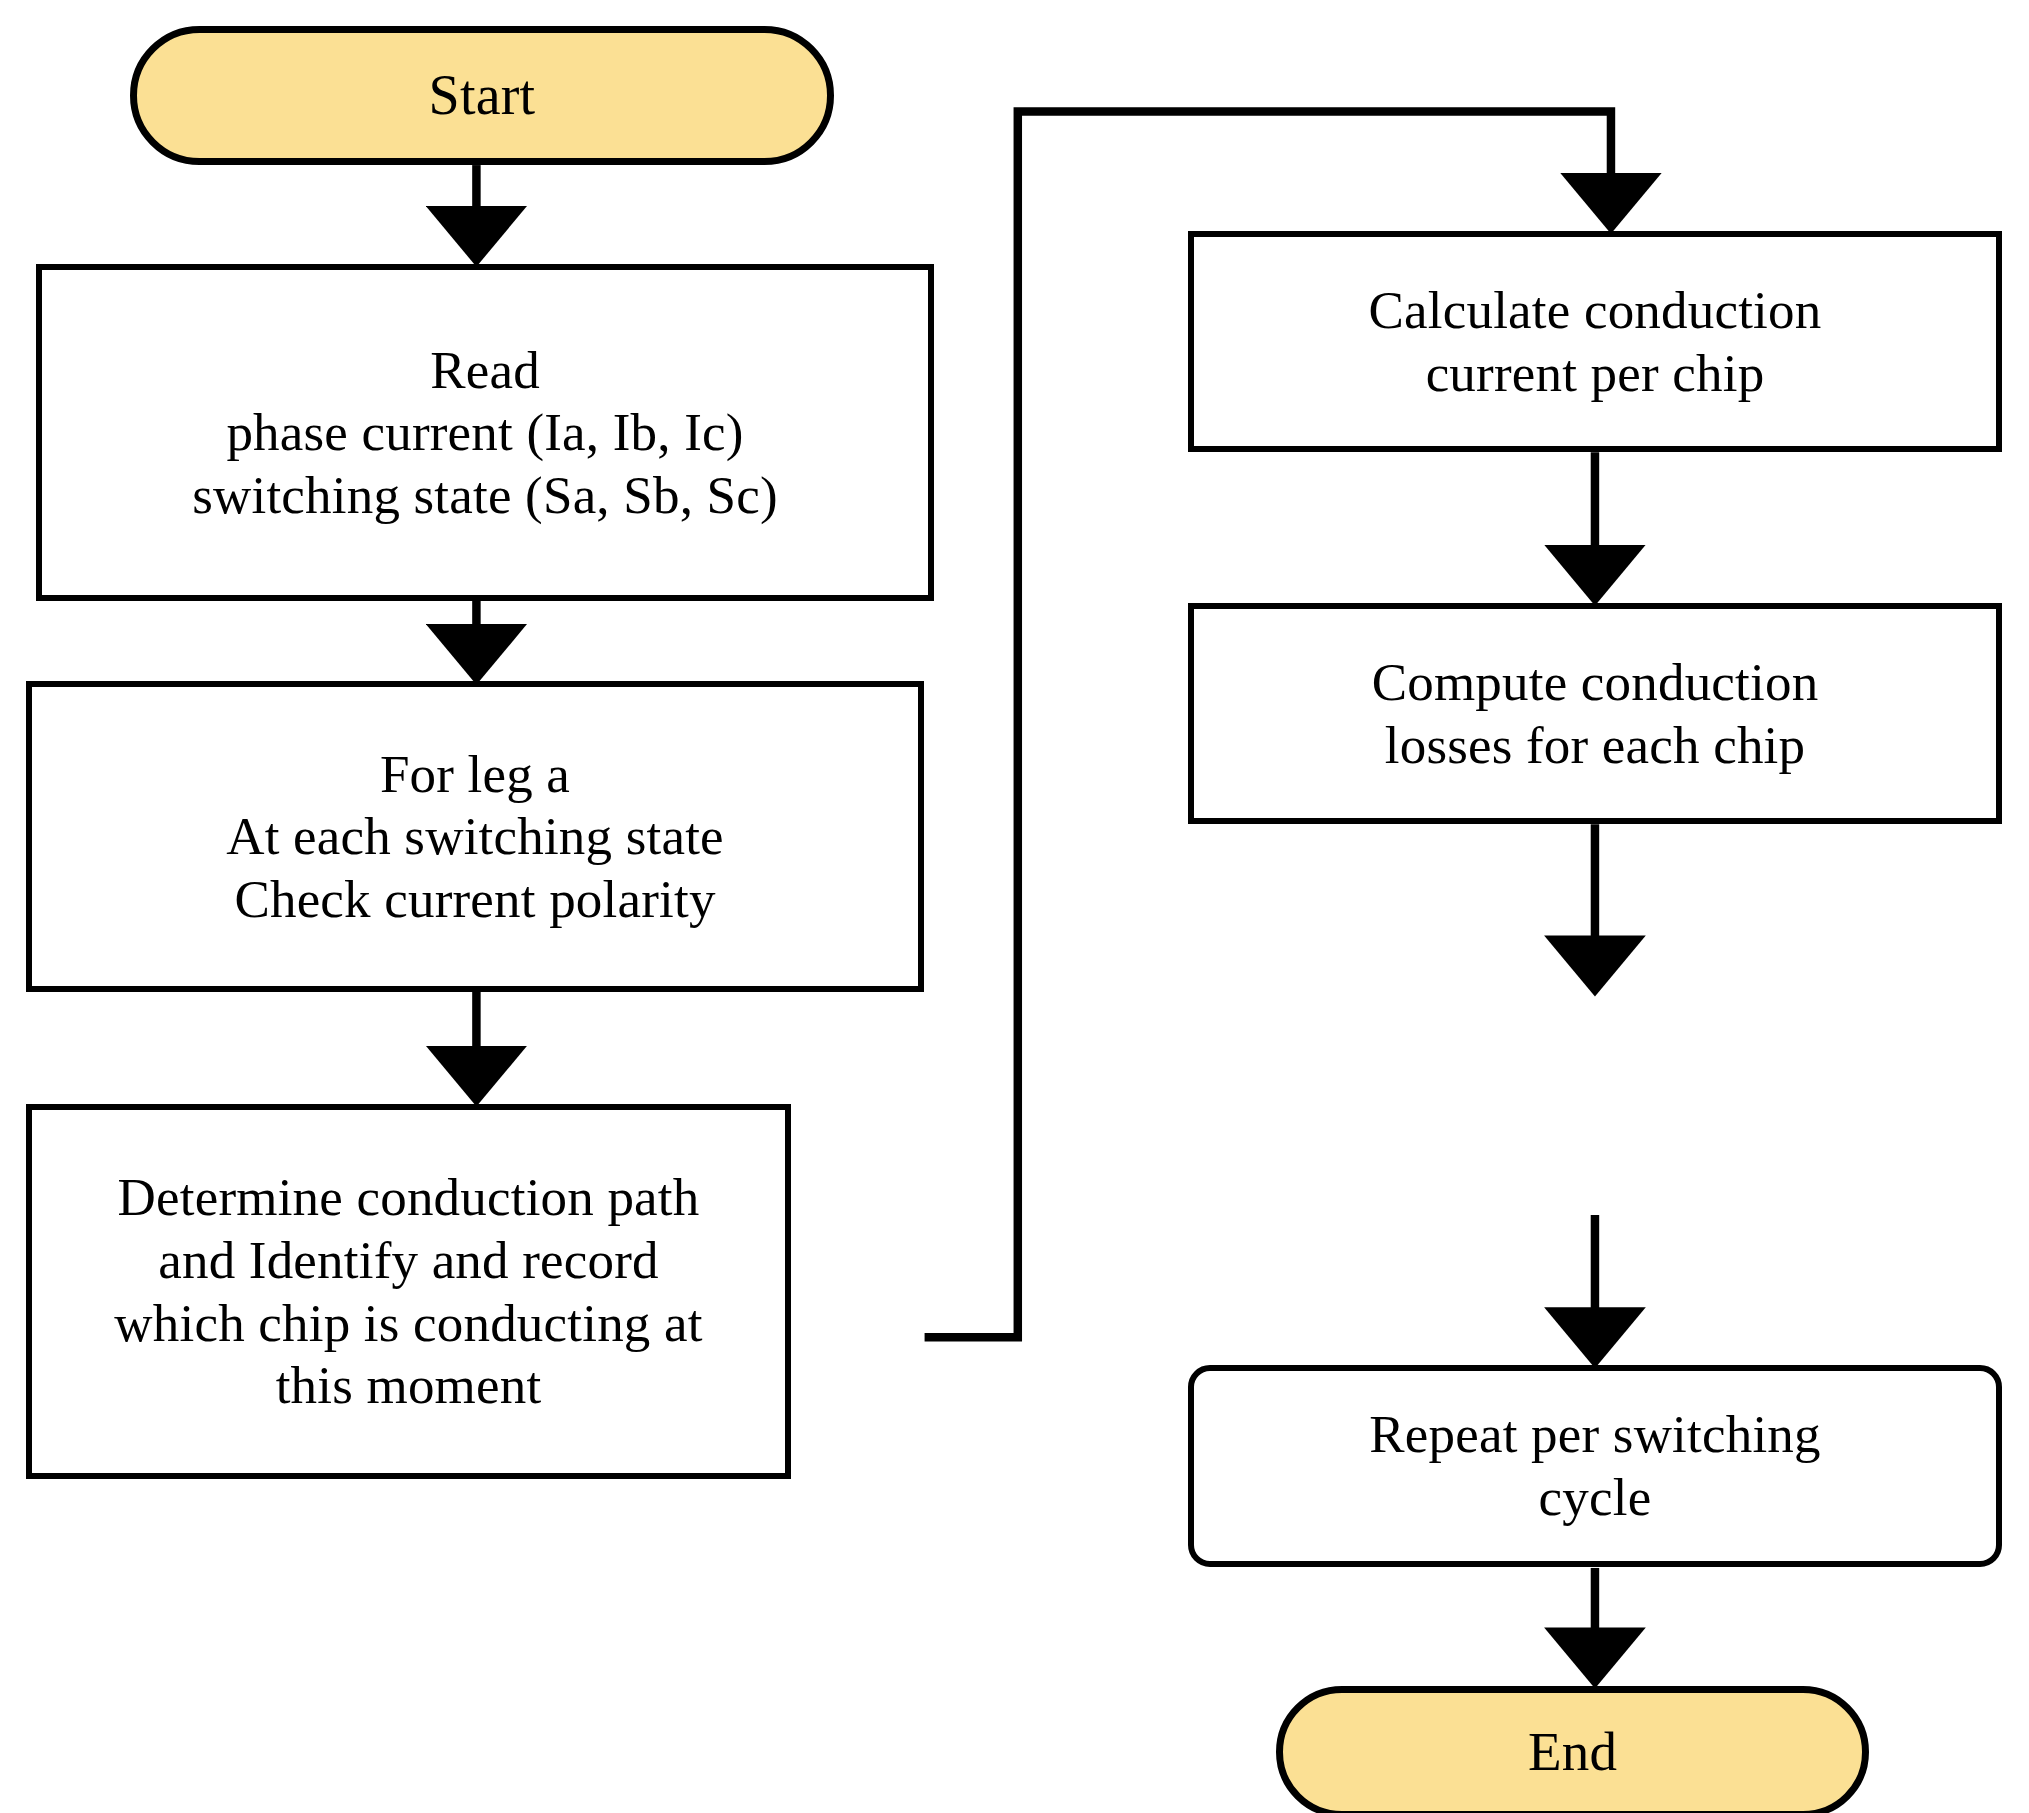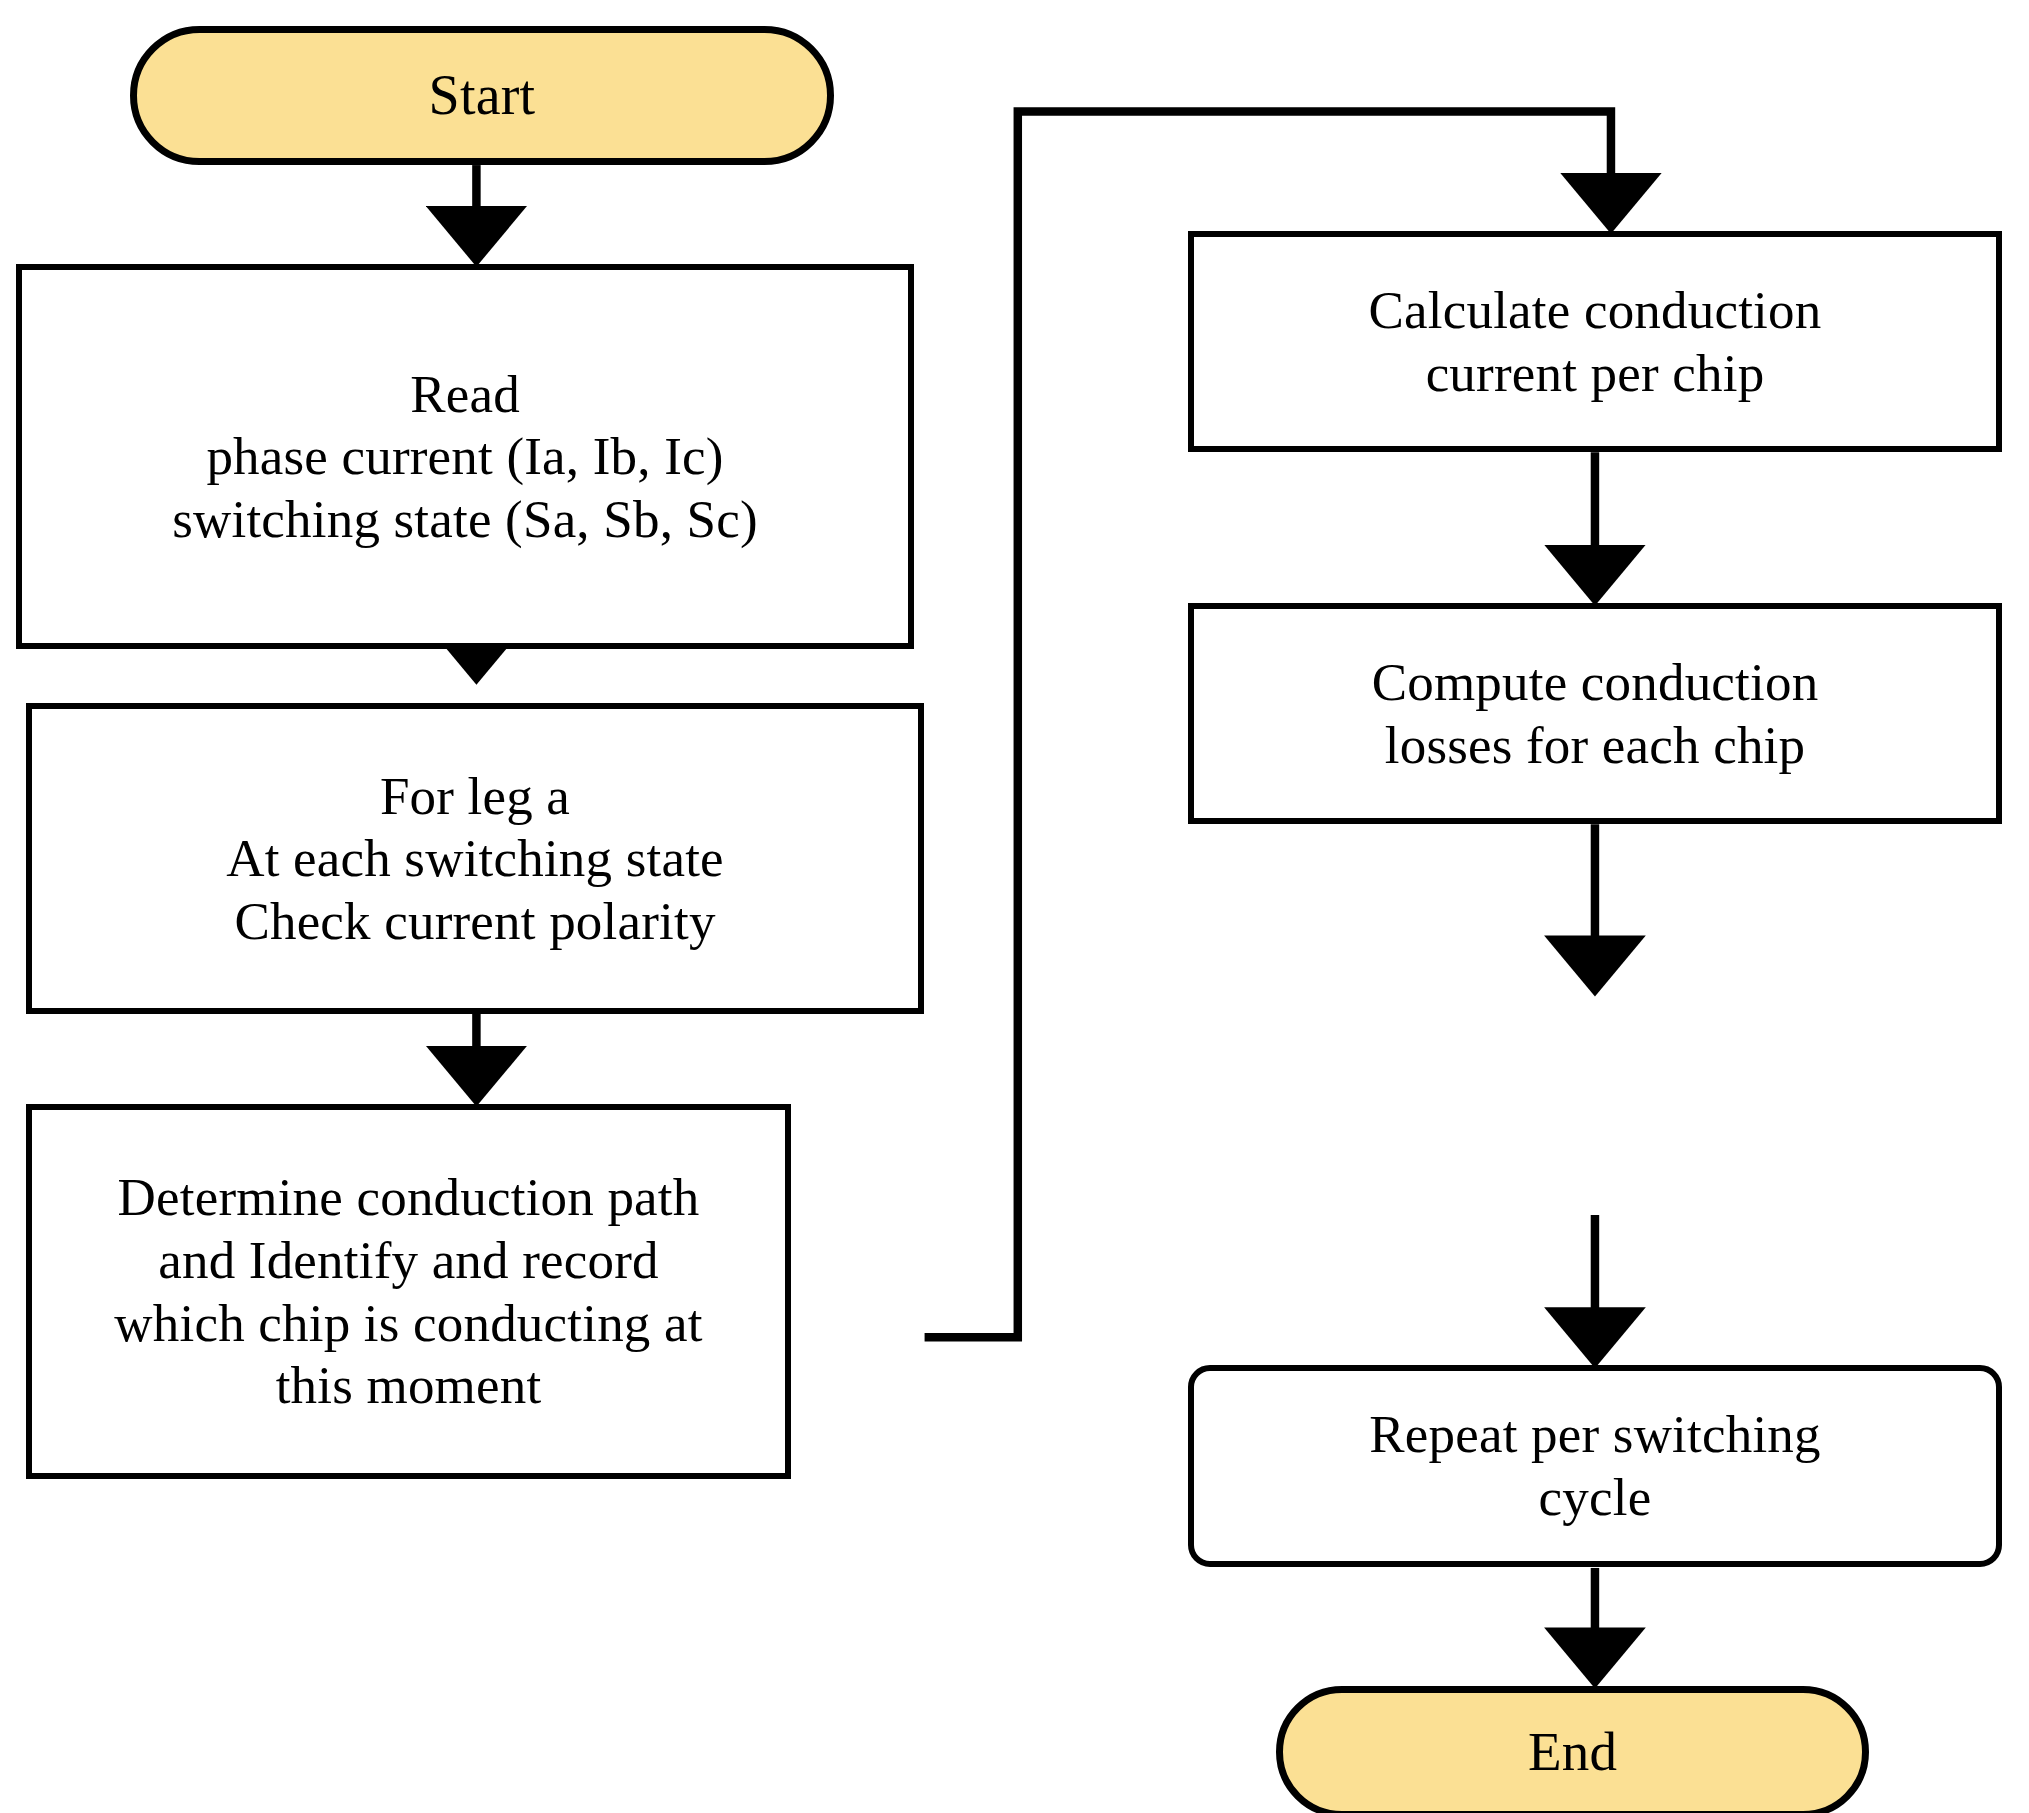--- a/index.html
+++ b/index.html
@@ -70,27 +70,27 @@
     <path d="M 1694,1290 L 1694,1408" stroke="#000000" stroke-width="9" fill="none" marker-end="url(#ah)"></path>
 
     <path d="M 1694,1665 L 1694,1748" stroke="#000000" stroke-width="9" fill="none" marker-end="url(#ah)"></path>
   </svg>
 
   <div class="node terminator" style="left:130px; top:26px; width:704px; height:139px;
               background:#fbe094; font-size:56px;">
     <span class="txt">Start</span>
   </div>
 
-  <div class="node" style="left:16px; top:264px; width:898px; height:385px; font-size:53px;">
+  <div class="node" style="left:36px; top:264px; width:898px; height:337px; font-size:53px;">
     <span class="txt">Read
 phase current (Ia, Ib, Ic)
 switching state (Sa, Sb, Sc)</span>
   </div>
 
-  <div class="node" style="left:26px; top:703px; width:898px; height:311px; font-size:53px;">
+  <div class="node" style="left:26px; top:681px; width:898px; height:311px; font-size:53px;">
     <span class="txt">For leg a
 At each switching state
 Check current polarity</span>
   </div>
 
   <div class="node" style="left:26px; top:1104px; width:765px; height:375px; font-size:53px;">
     <span class="txt">Determine conduction path
 and Identify and record
 which chip is conducting at
 this moment</span>

